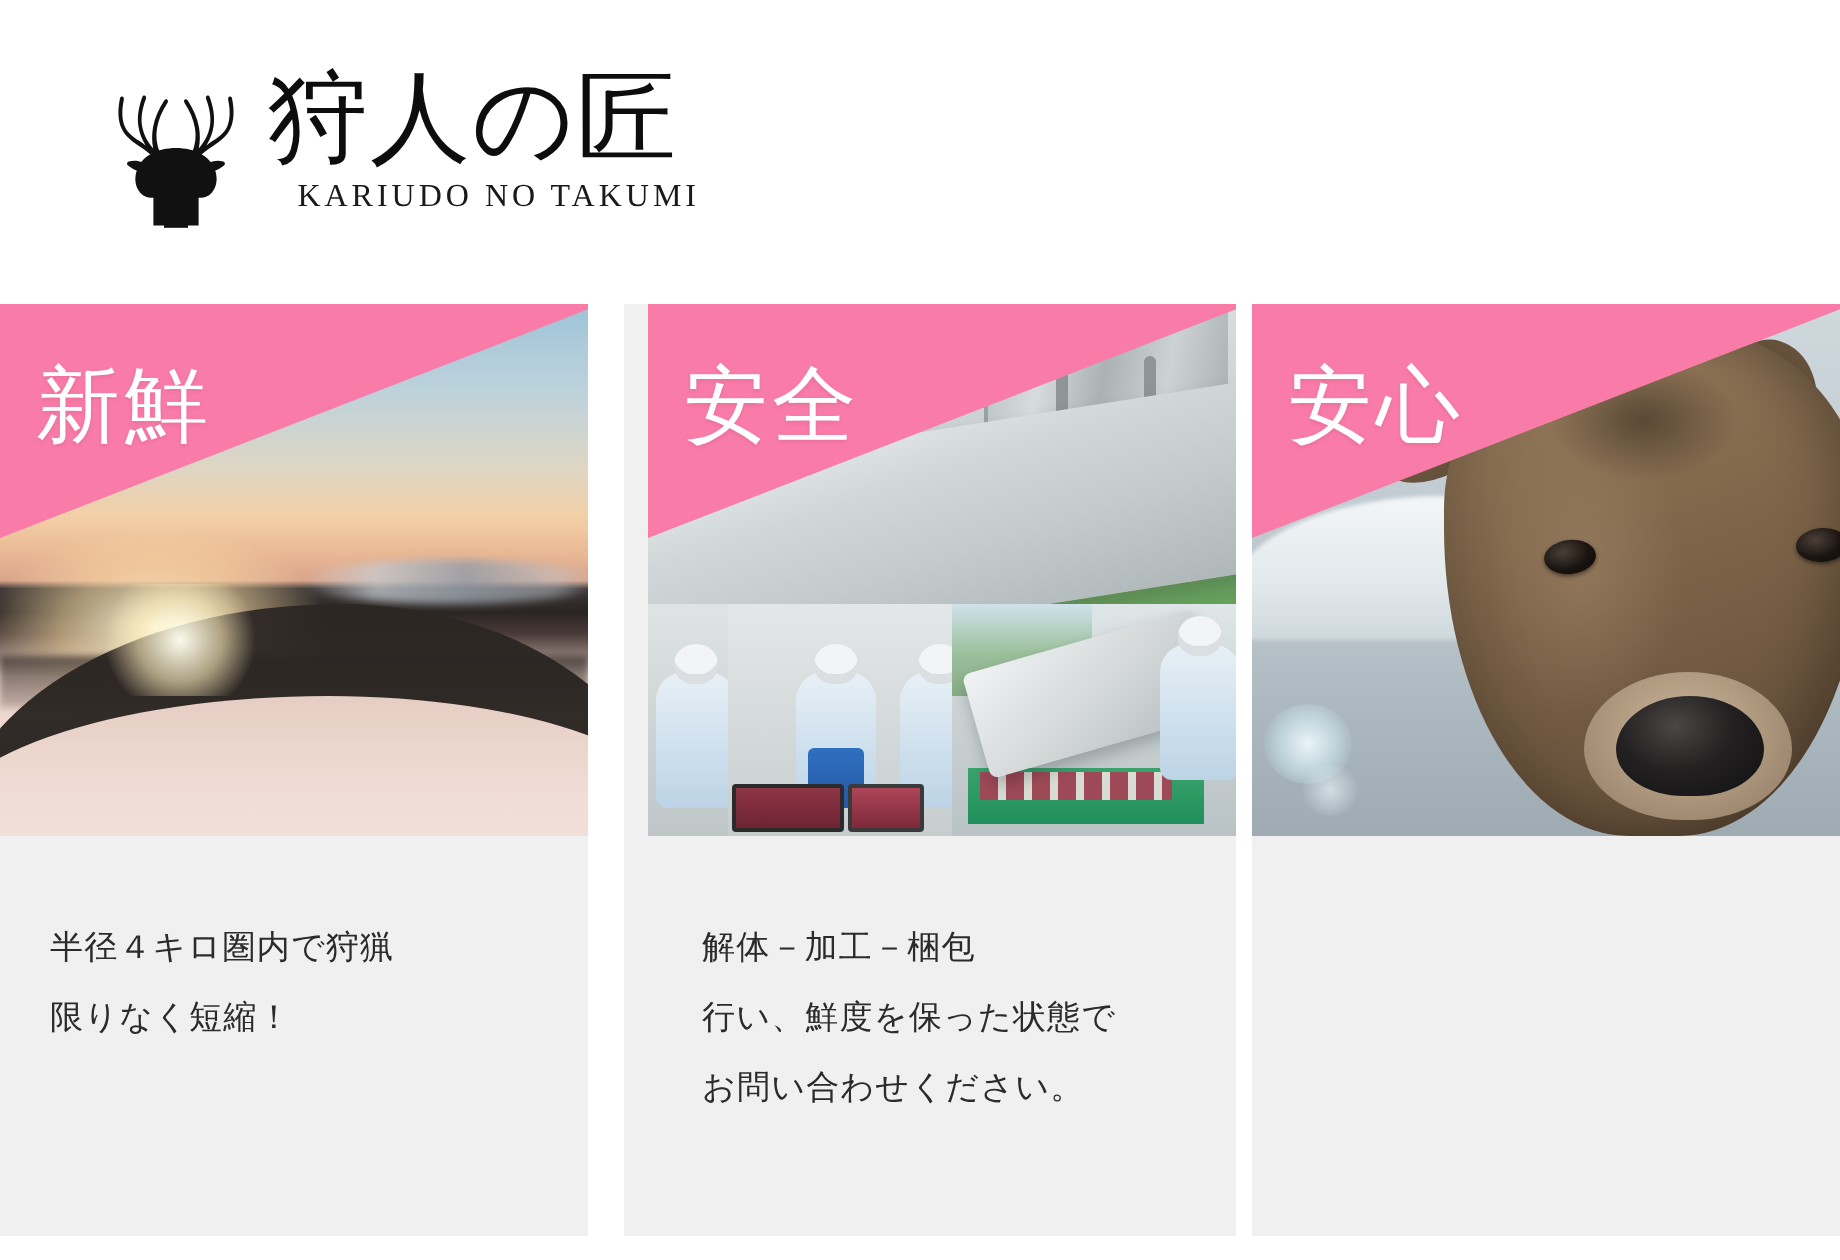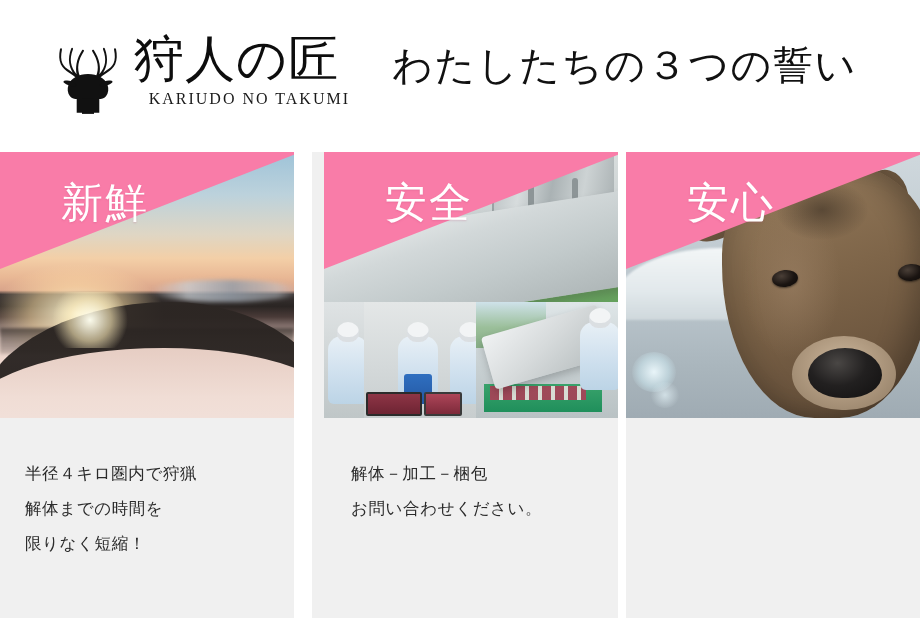--- a/index.html
+++ b/index.html
@@ -340,21 +340,20 @@
     left: 18px;
     top: 26px;
     font-family: "DejaVu Sans", "Liberation Sans", sans-serif;
     font-size: 42px;
     line-height: 50px;
     font-weight: 400;
     color: #ffffff;
     letter-spacing: 2px;
     white-space: nowrap;
     text-shadow: 0 1px 2px rgba(180,60,110,.22);
-    margin-left: 43px;
   }
 
   
   .card-body {
     position: relative;
     width: 294px;
     height: 200px;
     background: #f0f0f0;
     box-sizing: border-box;
     padding: 38px 16px 0 25px;
@@ -397,42 +396,40 @@
             <path d="M58.6 57.5c3.2-2.6 7.6-3.8 11-2.7 1 0.3 1.2 1.4 0.4 2-3 2.4-7.2 3.9-11.1 3.5-1.1-0.1-1.5-1.4-0.6-2.1l0.3-0.7z"></path>
           </g>
         </svg>
       </span>
       <div class="brand-words">
         <div class="brand-ja">狩人の匠</div>
         <div class="brand-en">KARIUDO NO TAKUMI</div>
       </div>
     </div>
 
-    <div class="headline">わたしたちの３つの誓い</div>
   </div>
 
   <div class="cards">
 
     <div class="card card-1">
       <div class="card-media">
         <div class="photo photo-sunrise">
           <div class="cloudbank"></div>
           <div class="far-band"></div>
           <div class="hill-ridge"></div>
           <div class="snowfield"></div>
           <div class="sun-glow"></div>
         </div>
         <div class="banner">
           <div class="banner-shape"></div>
           <div class="banner-label">新鮮</div>
         </div>
       </div>
       <div class="card-body">
         <div class="body-line">半径４キロ圏内で狩猟</div>
-        <div class="body-line">解体までの時間を</div>
         <div class="body-line">限りなく短縮！</div>
       </div>
     </div>
 
     <div class="card card-2">
       <div class="card-media">
         <div class="photo photo-factory">
           <div class="fx-room"></div>
           <div class="fx-fridge"></div>
           <div class="fx-fridge-seam"></div>
@@ -457,20 +454,21 @@
             </div>
           </div>
         </div>
         <div class="banner">
           <div class="banner-shape"></div>
           <div class="banner-label">安全</div>
         </div>
       </div>
       <div class="card-body">
         <div class="body-line">解体－加工－梱包</div>
+        <div class="body-line">行い、鮮度を保った状態で</div>
         <div class="body-line">お問い合わせください。</div>
       </div>
     </div>
 
     <div class="card card-3">
       <div class="card-media">
         <div class="photo photo-deer">
           <div class="deer-bg"></div>
           <div class="deer-snow"></div>
           <div class="deer-bokeh"></div>

